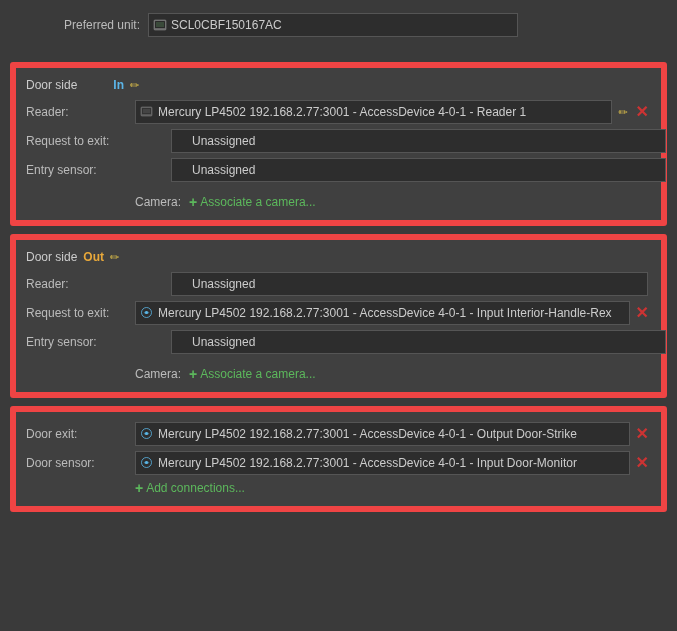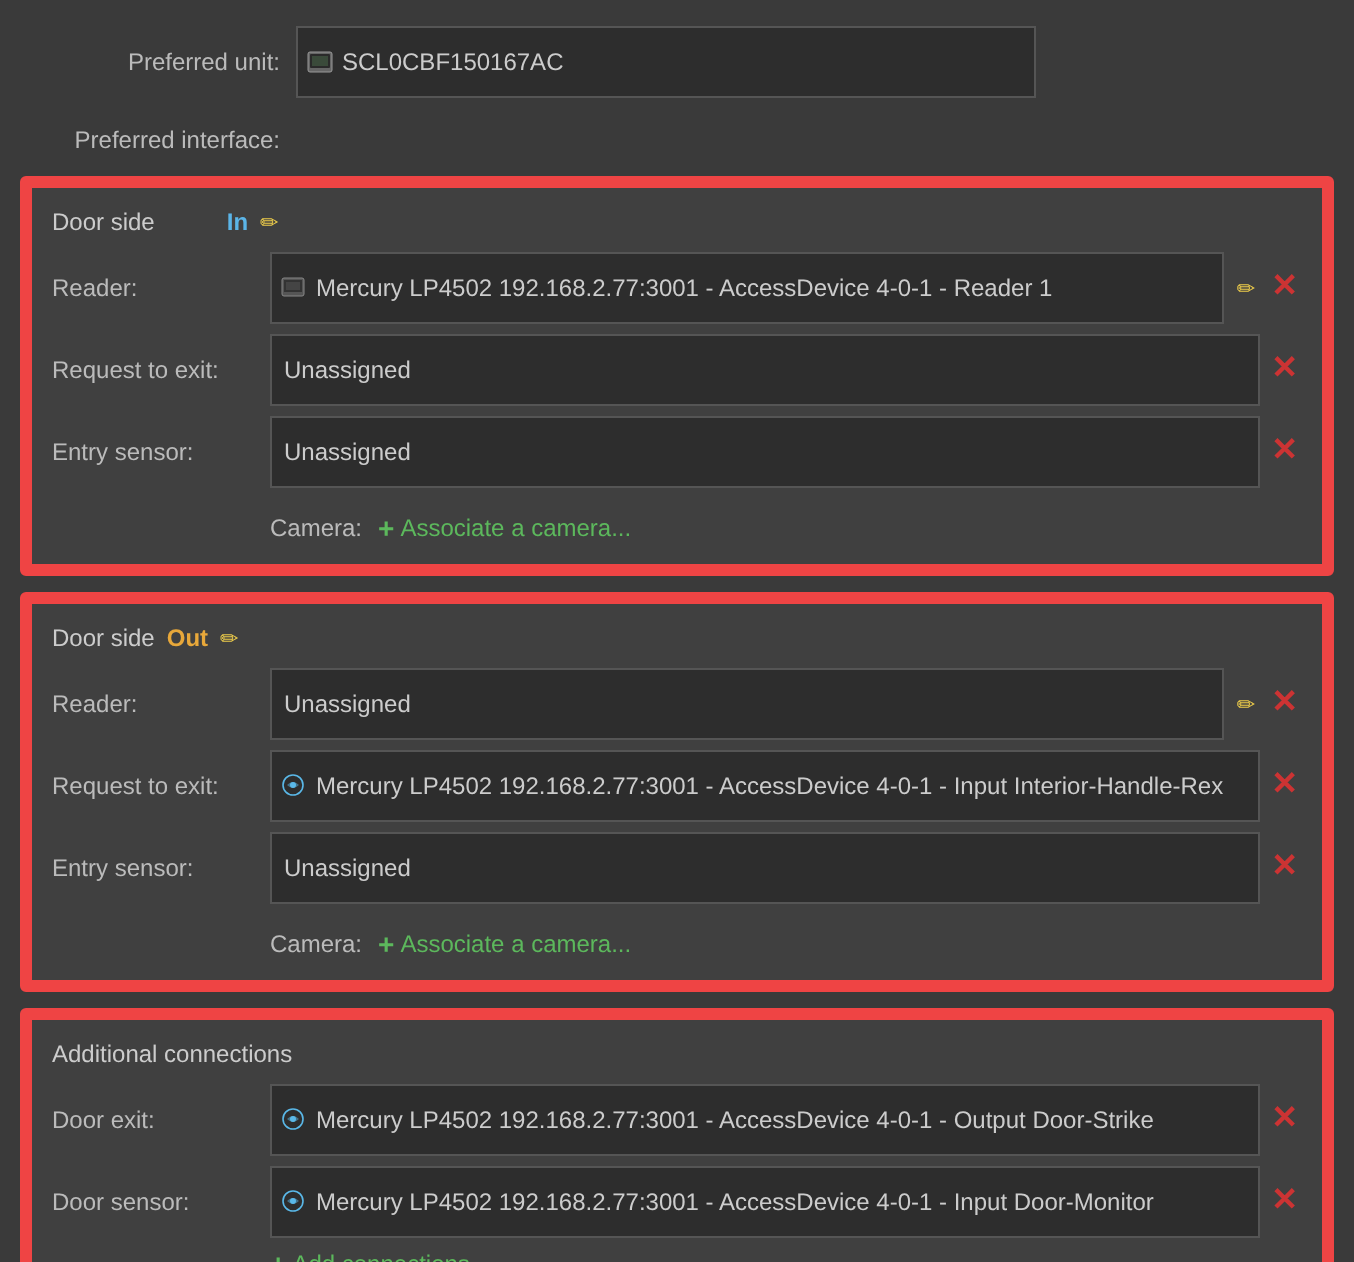--- a/index.html
+++ b/index.html
@@ -22,21 +22,21 @@
     select {
       width: 100%;
       background: #2d2d2d;
       color: #ccc;
       border: 1px solid #555;
       padding: 4px 6px;
       font-size: 12px;
       appearance: none;
       -webkit-appearance: none;
       cursor: pointer;
-      height: 36px;
+      height: 24px;
     }
 
     .preferred-row {
       display: flex;
       align-items: center;
       gap: 8px;
       padding: 3px 0;
     }
 
     .preferred-row label {
@@ -121,21 +121,22 @@
       flex: 1;
       border-radius: 12px;
     }
 
     .field-select-wrap select {
       width: 100%;
       padding-left: 22px;
     }
 
     .field-select-plain select {
-      padding-left: 6px;
+      padding-left: 20px;
+      margin-left: 36px;
     }
 
     .btn-icon {
       background: none;
       border: none;
       cursor: pointer;
       padding: 2px;
       display: flex;
       align-items: center;
       justify-content: center;
@@ -193,21 +194,20 @@
           <rect x="3" y="4" width="8" height="5" fill="#3a4a3a"></rect>
         </svg>
       </span>
       <select>
         <option>SCL0CBF150167AC</option>
       </select>
     </div>
   </div>
 
   <div class="preferred-row">
-    <label>Preferred interface:</label>
   </div>
 
   <div class="section-box">
     <div class="section-header">
       <span>Door side</span>
       <span class="side-label in-label">In</span>
       <span class="edit-pencil">✏</span>
     </div>
 
     <div class="field-row">
@@ -321,23 +321,20 @@
     <div class="camera-row">
       <span class="camera-label">Camera:</span>
       <button class="add-camera-btn">
         <span class="green-plus">+</span>
         <span>Associate a camera...</span>
       </button>
     </div>
   </div>
 
   <div class="section-box">
-    <div class="section-header">
-      <span>Additional connections</span>
-    </div>
 
     <div class="field-row">
       <label>Door exit:</label>
       <div class="field-select-wrap">
         <span class="select-icon">
           <svg width="13" height="13" viewBox="0 0 13 13">
             <circle cx="6.5" cy="6.5" r="5" fill="none" stroke="#5ab8e8" stroke-width="0.8"></circle>
             <path d="M3.5 6.5 Q6.5 3.5 9.5 6.5 Q6.5 9.5 3.5 6.5" fill="#5ab8e8" opacity="0.5"></path>
             <circle cx="6.5" cy="6.5" r="1.5" fill="#5ab8e8"></circle>
           </svg>

